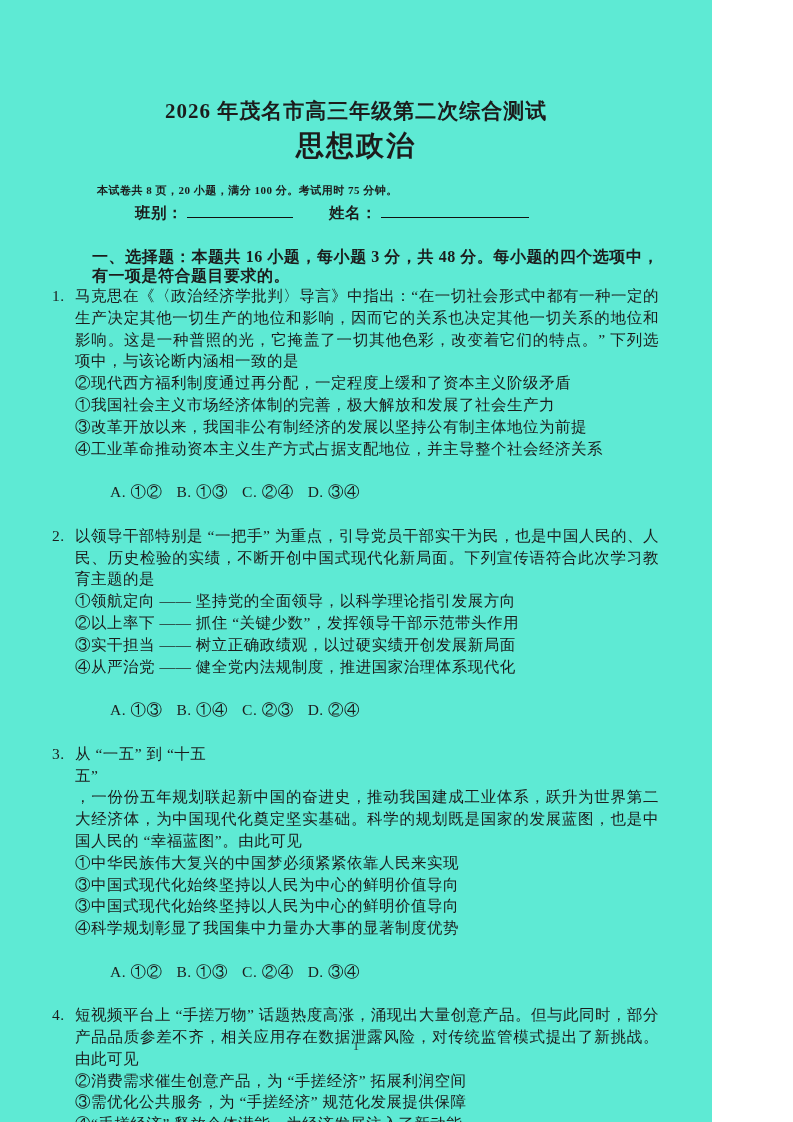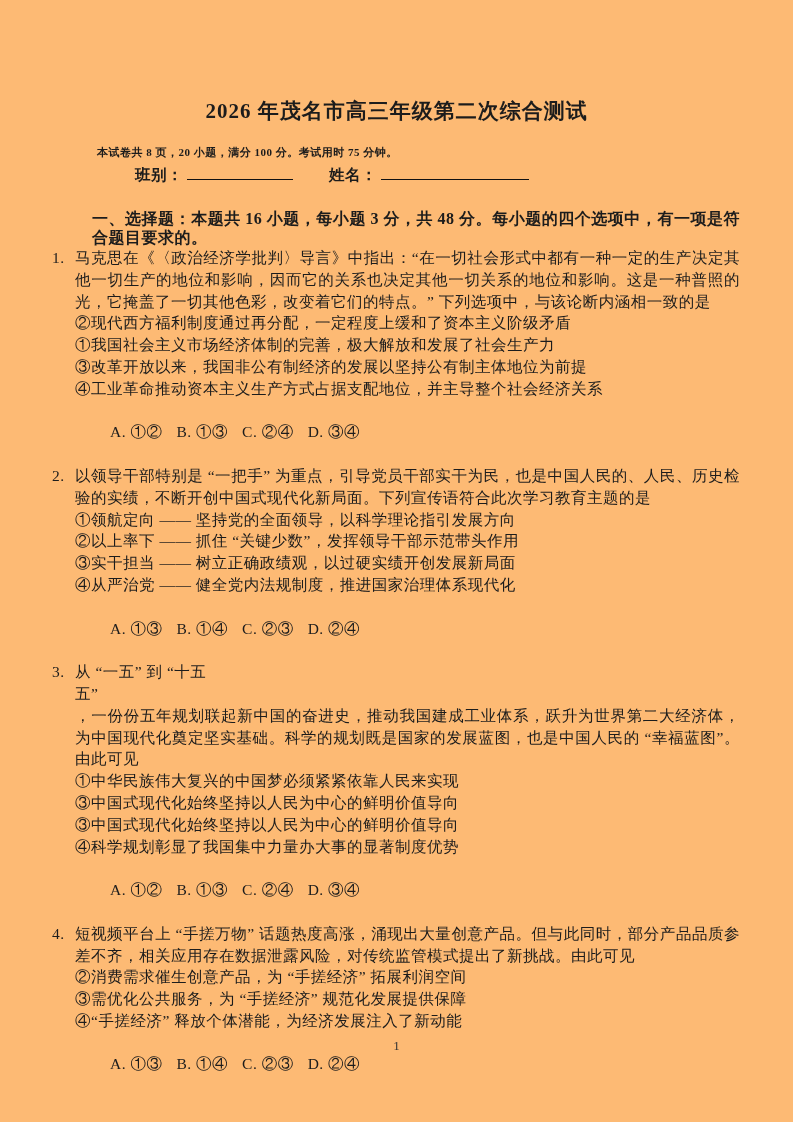--- a/index.html
+++ b/index.html
@@ -3,23 +3,23 @@
 <meta charset="utf-8">
 <style>
   html, body { margin: 0; padding: 0; }
   body {
     background: #ffffff;
     font-family: "Liberation Serif", "DejaVu Serif", serif;
     color: #1c1c1c;
   }
   .page {
     position: relative;
-    width: 793px;
+    width: 712px;
     height: 1122px;
-    background: #fdba74;
+    background: #5eead4;
     overflow: hidden;
   }
   .exam-title {
     margin: 0;
     padding-top: 97px;
     text-align: center;
     font-size: 21px;
     line-height: 28px;
     font-weight: bold;
     letter-spacing: 1px;
@@ -92,20 +92,21 @@
     font-size: 13px;
     color: #333;
   }
 </style>
 </head>
 <body>
 
 <div class="page">
 
   <h1 class="exam-title">2026 年茂名市高三年级第二次综合测试</h1>
+  <h2 class="subject-title">思想政治</h2>
 
   <p class="exam-info">本试卷共 8 页，20 小题，满分 100 分。考试用时 75 分钟。</p>
 
   <div class="fill-line">
     <span>班别：</span><span class="blank blank-class"></span><span class="gap-between"></span><span>姓名：</span><span class="blank blank-name"></span>
   </div>
 
   <p class="section-header">一、选择题：本题共 16 小题，每小题 3 分，共 48 分。每小题的四个选项中，有一项是符合题目要求的。</p>
 
   <div class="questions">

